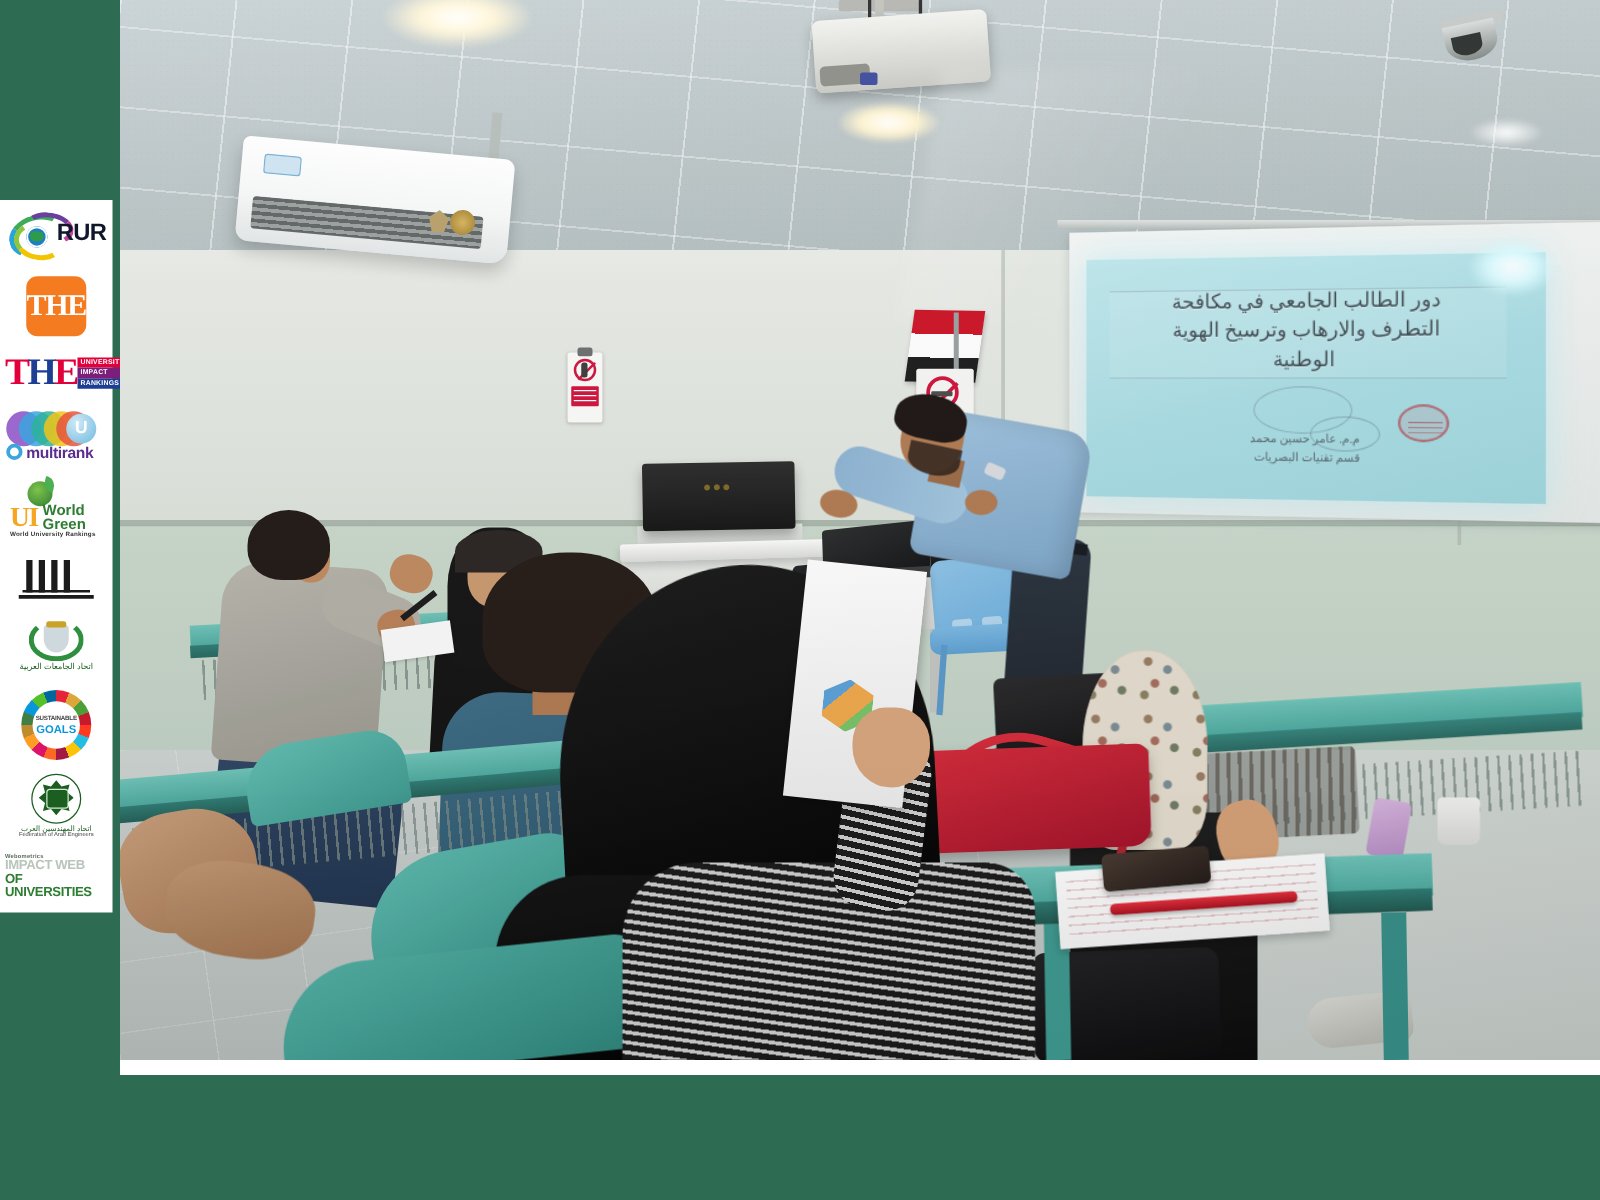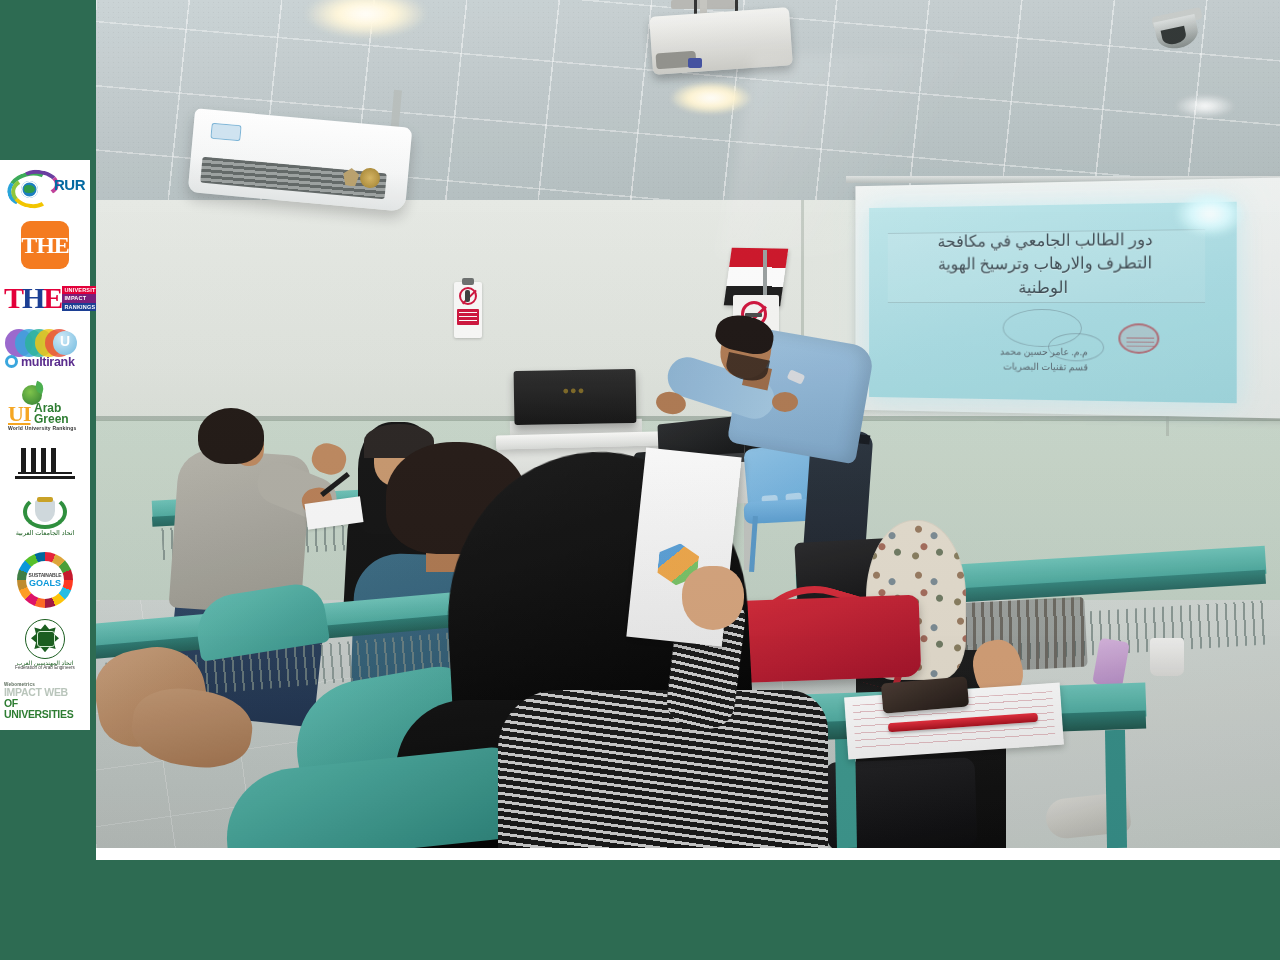--- a/index.html
+++ b/index.html
@@ -47,21 +47,21 @@
     position:absolute; left:16px; top:13px; width:17px; height:17px;
     border-radius:50%; background:#1d7fc1;
     box-shadow:inset 0 0 0 1.5px #ffffff;
   }
   .rur-globe:after{
     content:""; position:absolute; left:3px; top:4px; width:11px; height:8px;
     background:#2f9b49; border-radius:40% 60% 50% 45%;
   }
   .rur-txt {
     position:absolute; right:0px; top:8px;
-    font-size:15px; font-weight:bold; color:#0369a1; letter-spacing:-0.5px;
+    font-size:19px; font-weight:bold; color:#0f172a; letter-spacing:-0.5px;
   }
 
   
   .the-box {
     width:48px; height:48px; border-radius:9px; background:#f47b20;
     display:flex; align-items:center; justify-content:center;
   }
   .the-box span {
     color:#fff; font-weight:bold; font-size:24px; letter-spacing:-1px;
     font-family:"Liberation Serif", serif;
@@ -109,21 +109,21 @@
   .ui-gm .leaf {
     position:absolute; left:18px; top:0px; width:20px; height:20px;
     border-radius:50%; background:radial-gradient(circle at 40% 35%,#7ec34b,#2e7d32);
   }
   .ui-gm .leaf:after{
     content:""; position:absolute; left:13px; top:-3px; width:9px;height:11px;
     background:#4caf50; border-radius:0 80% 0 80%; transform:rotate(20deg);
   }
   .ui-gm .ui {
     position:absolute; left:4px; top:16px; font-size:22px; font-weight:bold;
-    color:#f5a623; font-family:"Liberation Serif", serif; letter-spacing:-1px;text-decoration:underline;
+    color:#f5a623; font-family:"Liberation Serif", serif; letter-spacing:-1px;
   }
   .ui-gm .g1{ position:absolute; left:30px; top:16px; font-size:12px;
     color:#2e7d32; font-weight:bold; }
   .ui-gm .g2{ position:absolute; left:30px; top:27px; font-size:12px;
     color:#2e7d32; font-weight:bold; }
   .ui-gm .g3{ position:absolute; left:4px; top:40px; font-size:5px;
     color:#333; font-weight:bold; letter-spacing:.2px; }
 
   
   .temple { width:60px; height:40px; position:relative; }
@@ -882,21 +882,21 @@
           <div class="mr-u"></div>
           <div class="mr-dot"></div>
           <div class="mr-word">multirank</div>
         </div>
       </div>
 
       <div class="logo-cell">
         <div class="ui-gm">
           <div class="leaf"></div>
           <div class="ui">UI</div>
-          <div class="g1">Arab</div>
+          <div class="g1">World</div>
           <div class="g2">Green</div>
           <div class="g3">World University Rankings</div>
         </div>
       </div>
 
       <div class="logo-cell">
         <div class="temple">
           <div class="cols">
               <i></i>
               <i></i>

